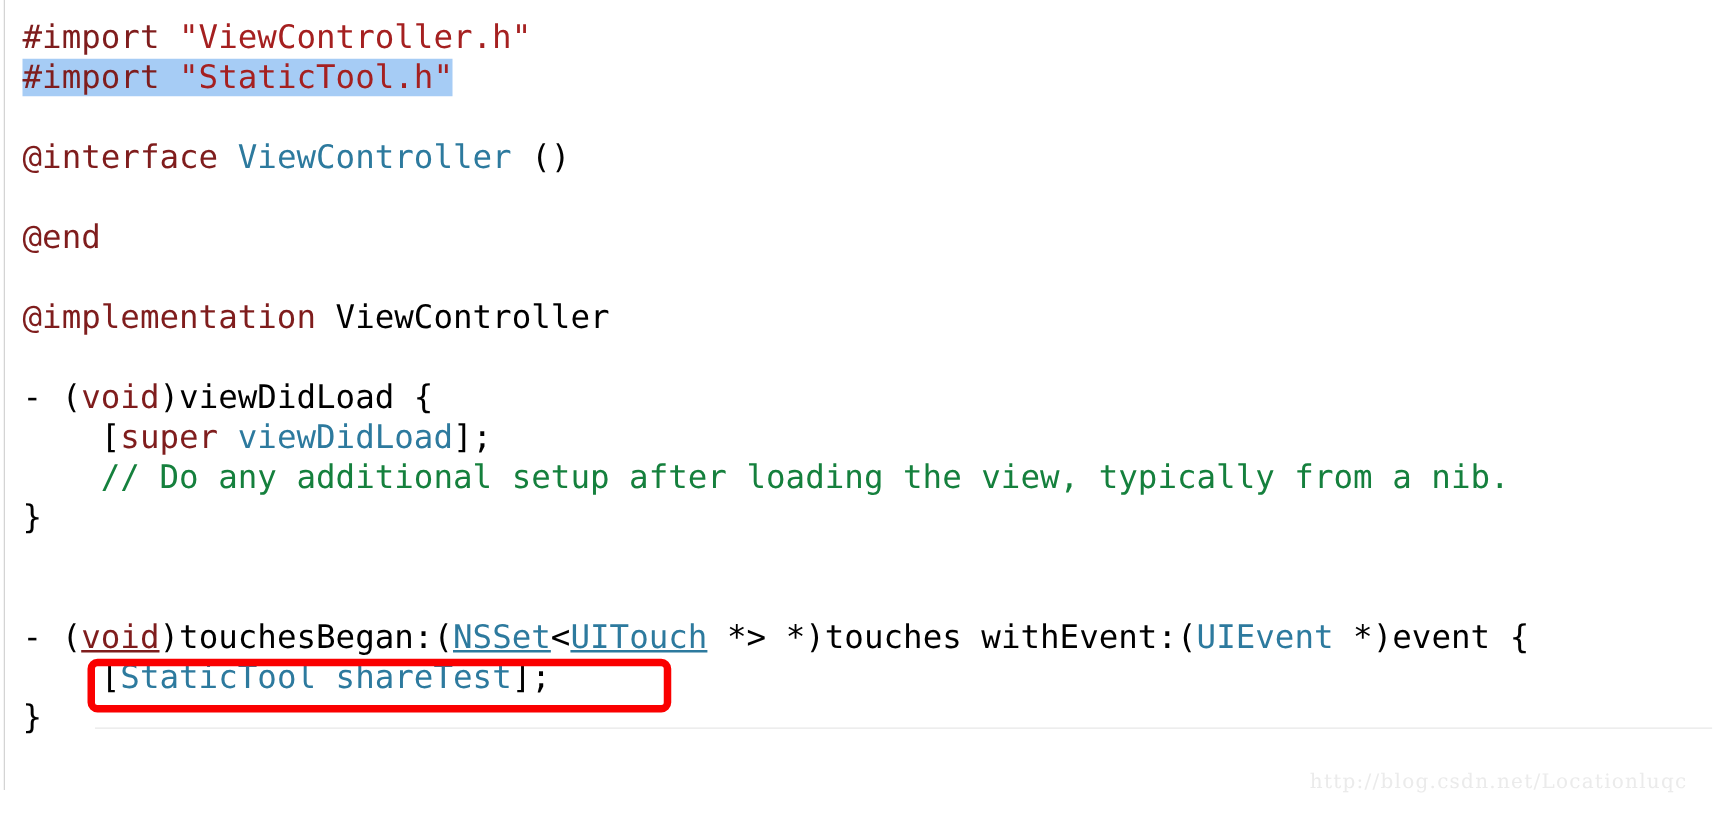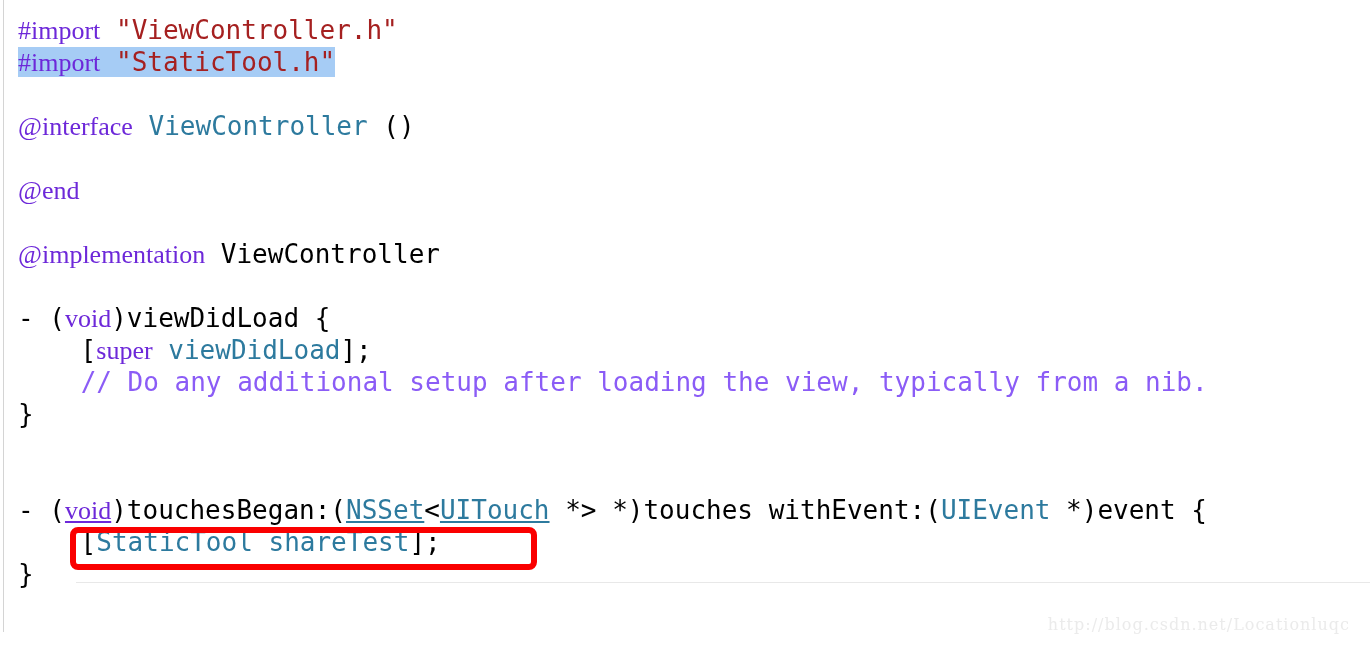--- a/index.html
+++ b/index.html
@@ -52,23 +52,23 @@
     color: #000000;
   }
   .line {
     height: 32px;
     white-space: pre;
     position: relative;
   }
   .line.blank { color: transparent; }
 
   
-  .kw      { color: #6d28d9; font-family: Liberation Serif, serif; }           
+  .kw      { color: #7f1d1d; }           
   .str     { color: #a52020; }           
-  .cmt     { color: #8b5cf6; }           
+  .cmt     { color: #15803d; }           
   .type    { color: #2d7a9e; }           
   .plain   { color: #000000; }
   .ul      { text-decoration: underline; text-underline-offset: 2px; }
 
   
   .sel {
     background: #a6ccf5;
   }
 
   

